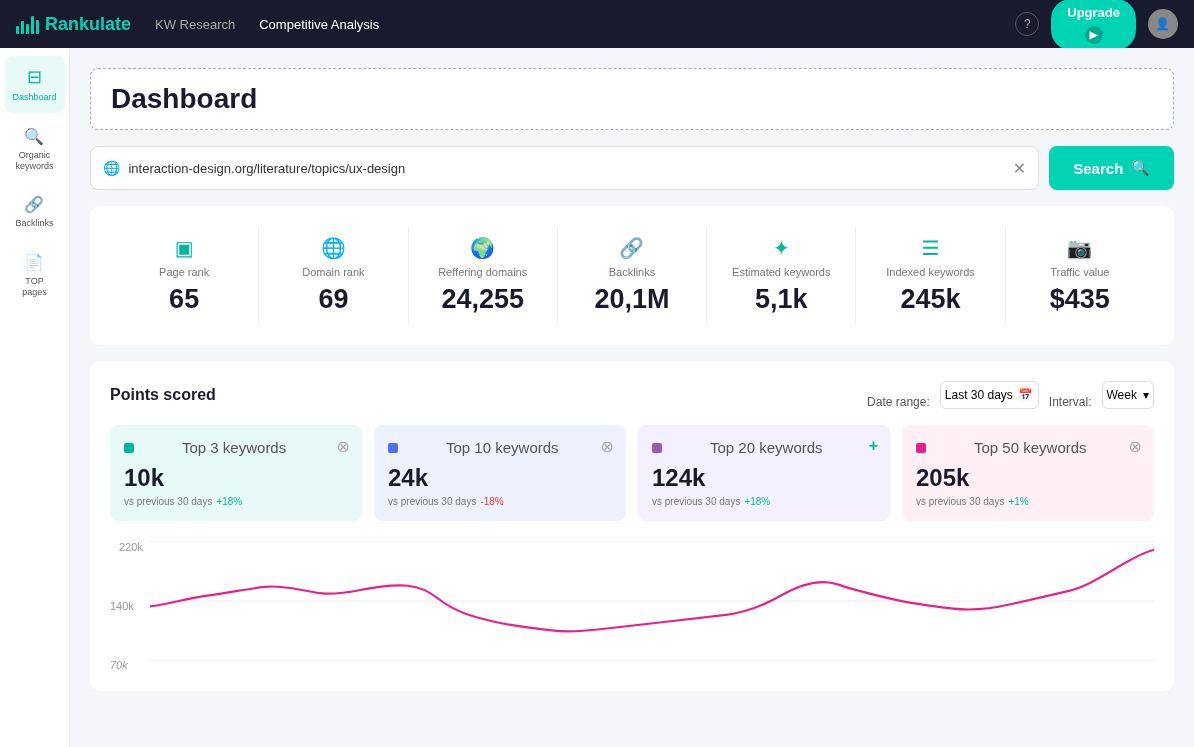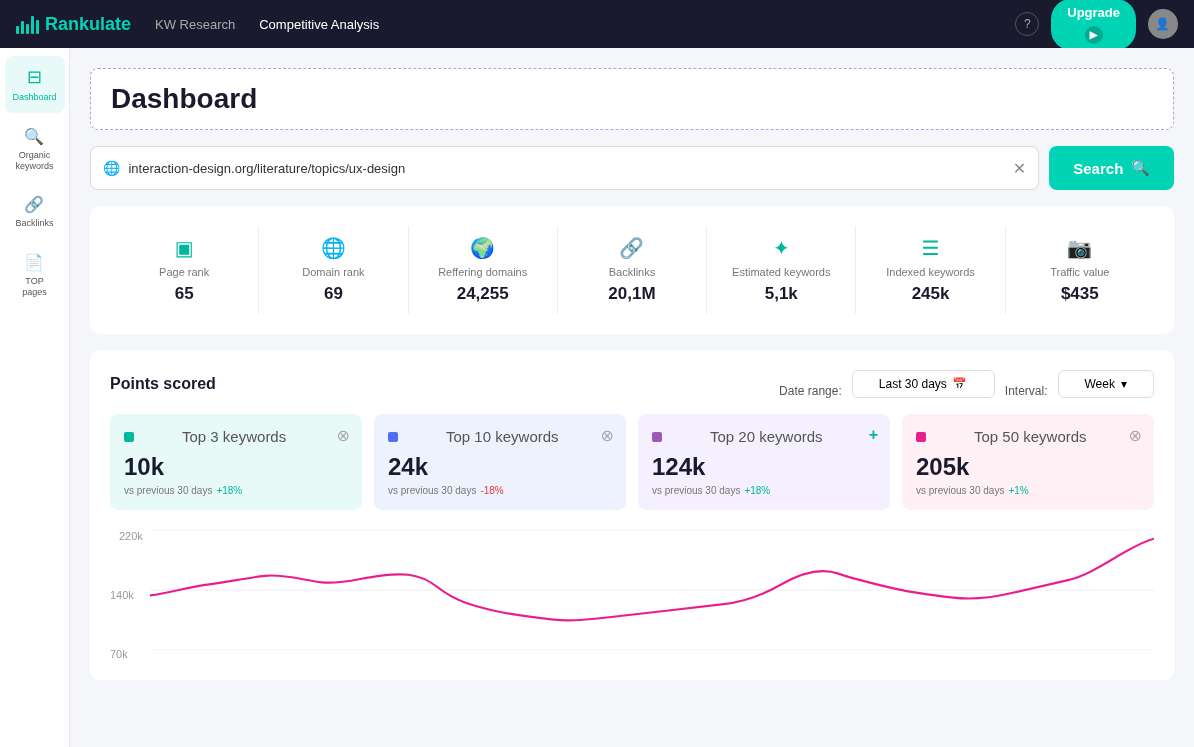--- a/index.html
+++ b/index.html
@@ -60,29 +60,29 @@
     .clear-btn { background: none; border: none; cursor: pointer; color: #888; font-size: 16px; }
     .search-btn { background: #00d4b4; color: #fff; border: none; border-radius: 8px; padding: 0 24px; height: 44px; font-size: 15px; font-weight: 600; cursor: pointer; display: flex; align-items: center; gap: 8px; }
 
     
     .stats-card { background: #fff; border-radius: 10px; padding: 20px; margin-bottom: 16px; }
     .stats-row { display: flex; }
     .stat-item { flex: 1; display: flex; flex-direction: column; align-items: center; gap: 6px; border-right: 1px solid #eee; padding: 10px; }
     .stat-item:last-child { border-right: none; }
     .stat-icon { font-size: 20px; color: #00b89c; }
     .stat-label { font-size: 11px; color: #777; text-align: center; }
-    .stat-value { font-size: 17px; font-weight: 700; color: #1a1a2e; }
+    .stat-value { font-size: 27px; font-weight: 700; color: #1a1a2e; }
 
     
     .points-card { background: #fff; border-radius: 10px; padding: 20px; }
     .points-header { display: flex; align-items: center; margin-bottom: 16px; }
     .points-title { font-size: 16px; font-weight: 700; color: #1a1a2e; }
     .points-controls { margin-left: auto; display: flex; align-items: flex-end; gap: 10px; }
     .ctrl-label { font-size: 12px; color: #555; }
-    .ctrl-dropdown { display: flex; align-items: center; gap: 6px; background: #fff; border: 1px solid #ddd; border-radius: 6px; padding: 6px 26px; font-size: 12px; cursor: pointer; }
+    .ctrl-dropdown { display: flex; align-items: center; gap: 6px; background: #fff; border: 1px solid #ddd; border-radius: 6px; padding: 6px 4px; font-size: 12px; cursor: pointer; }
 
     
     .kw-cards-row { display: flex; gap: 12px; margin-bottom: 20px; }
     .kw-card { flex: 1; border-radius: 8px; padding: 14px; position: relative; }
     .kw-card.green { background: #e8faf7; }
     .kw-card.blue { background: #eef2ff; }
     .kw-card.purple { background: #f5f0ff; }
     .kw-card.pink { background: #fff0f5; }
     .kw-card-header { display: flex; align-items: center; gap: 6px; margin-bottom: 8px; }
     .kw-dot { width: 10px; height: 10px; border-radius: 2px; }
@@ -95,21 +95,21 @@
     .kw-card-sub { font-size: 10px; color: #777; display: flex; align-items: center; gap: 4px; }
     .kw-card-sub .up { color: #00b89c; }
     .kw-card-sub .down { color: #e53935; }
     .kw-card-action { position: absolute; top: 12px; right: 12px; font-size: 16px; color: #aaa; cursor: pointer; }
 
     
     .chart-area { position: relative; height: 130px; }
     .chart-label-y { position: absolute; left: 0; font-size: 11px; color: #999; }
     .chart-label-y.top { top: 0; }
     .chart-label-y.mid { top: 50%; transform: translateY(-50%); }
-    .chart-label-y.bot { bottom: 0; }
+    .chart-label-y.bot { bottom: 0; font-style: italic; }
     .chart-svg { width: 100%; height: 110px; margin-top: 10px; }
     .chart-line-path { fill: none; stroke: #e91e8c; stroke-width: 2; }
   </style>
 </head>
 <body>
 
 <nav class="topnav">
   <div class="logo">
     <div class="logo-icon">
       <div class="logo-bar"></div>

